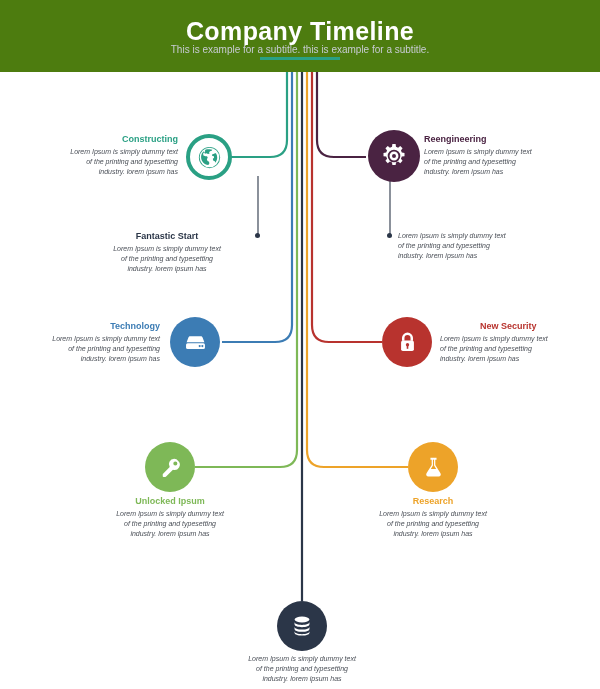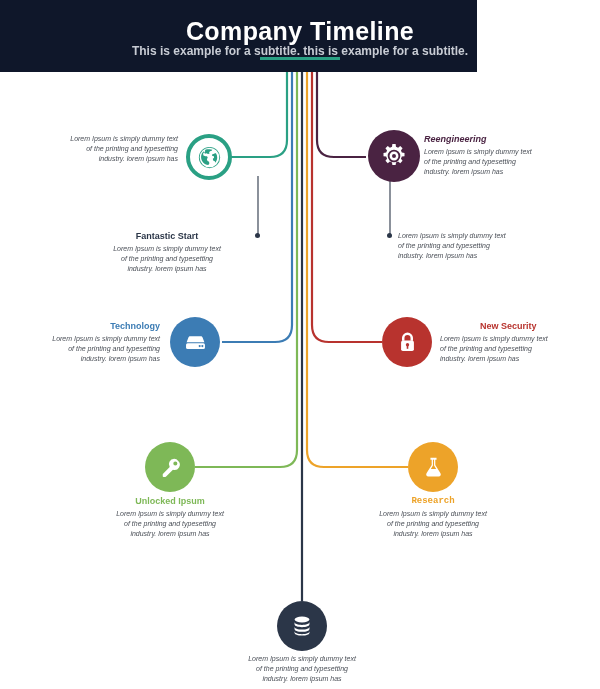--- a/index.html
+++ b/index.html
@@ -11,43 +11,42 @@
     width: 600px; height: 689px;
     font-family: "Liberation Sans", sans-serif;
     position: relative;
     overflow: hidden;
   }
 
   
   #header {
     position: absolute;
     left: 0; top: 0;
-    width: 477px; height: 72px;
-    background: #0f172a;
+    width: 600px; height: 72px;
+    background: #4d7c0f;
   }
   #header-title {
     position: absolute;
     left: 0; top: 19px;
     width: 600px;
     text-align: center;
     color: #ffffff;
     font-size: 25px;
     font-weight: bold;
     letter-spacing: 0.4px;
     line-height: 1;
   }
   #header-subtitle {
     position: absolute;
     left: 0; top: 45px;
     width: 600px;
     text-align: center;
     color: #c8ccd4;
-    font-size: 12px;
+    font-size: 10px;
     line-height: 1;
-    font-weight: bold;
   }
   #header-underline {
     position: absolute;
     left: 260px; top: 57px;
     width: 80px; height: 3px;
     background: #2aa084;
   }
 
   
   #lines {
@@ -185,29 +184,30 @@
       <path fill="#ffffff" d="M5.6 12.6c0 1.4 2.9 2.5 6.4 2.5s6.4-1.1 6.4-2.5v1.9c0 1.4-2.9 2.5-6.4 2.5s-6.4-1.1-6.4-2.5v-1.9z"></path>
       <path fill="#ffffff" d="M5.6 16.6c0 1.4 2.9 2.5 6.4 2.5s6.4-1.1 6.4-2.5v1.1c0 1.4-2.9 2.5-6.4 2.5s-6.4-1.1-6.4-2.5v-1.1z"></path>
     </svg>
   </span>
 </div>
 
 <div class="dot" style="left:255px; top:233px;"></div>
 <div class="dot" style="left:387px; top:233px;"></div>
 
 <div class="block align-right" style="left:20px; top:134px; width:158px;">
+  <div class="ttl" style="color:#2aa084;">Constructing</div>
   <div class="desc">
     <div>Lorem Ipsum is simply dummy text</div>
     <div>of the printing and typesetting</div>
     <div>industry. lorem ipsum has</div>
   </div>
 </div>
 
 <div class="block align-left" style="left:424px; top:134px; width:160px;">
-  <div class="ttl" style="color:#4a2342;font-style:italic;">Reengineering</div>
+  <div class="ttl" style="color:#4a2342;">Reengineering</div>
   <div class="desc">
     <div>Lorem Ipsum is simply dummy text</div>
     <div>of the printing and typesetting</div>
     <div>industry. lorem ipsum has</div>
   </div>
 </div>
 
 <div class="block align-right" style="left:88px; top:231px; width:158px;text-align:center;">
   <div class="ttl" style="color:#2b3648;">Fantastic Start</div>
   <div class="desc">
@@ -246,21 +246,21 @@
 <div class="block align-center" style="left:90px; top:496px; width:160px;">
   <div class="ttl" style="color:#7eb857;">Unlocked Ipsum</div>
   <div class="desc">
     <div>Lorem Ipsum is simply dummy text</div>
     <div>of the printing and typesetting</div>
     <div>industry. lorem ipsum has</div>
   </div>
 </div>
 
 <div class="block align-center" style="left:353px; top:496px; width:160px;">
-  <div class="ttl" style="color:#eda329;font-family:Liberation Mono, monospace;">Research</div>
+  <div class="ttl" style="color:#eda329;">Research</div>
   <div class="desc">
     <div>Lorem Ipsum is simply dummy text</div>
     <div>of the printing and typesetting</div>
     <div>industry. lorem ipsum has</div>
   </div>
 </div>
 
 <div class="block align-center" style="left:222px; top:654px; width:160px;">
   <div class="desc">
     <div>Lorem Ipsum is simply dummy text</div>

